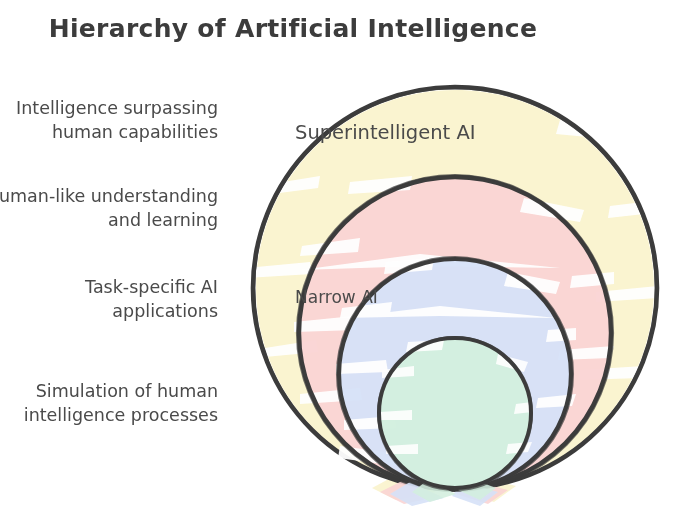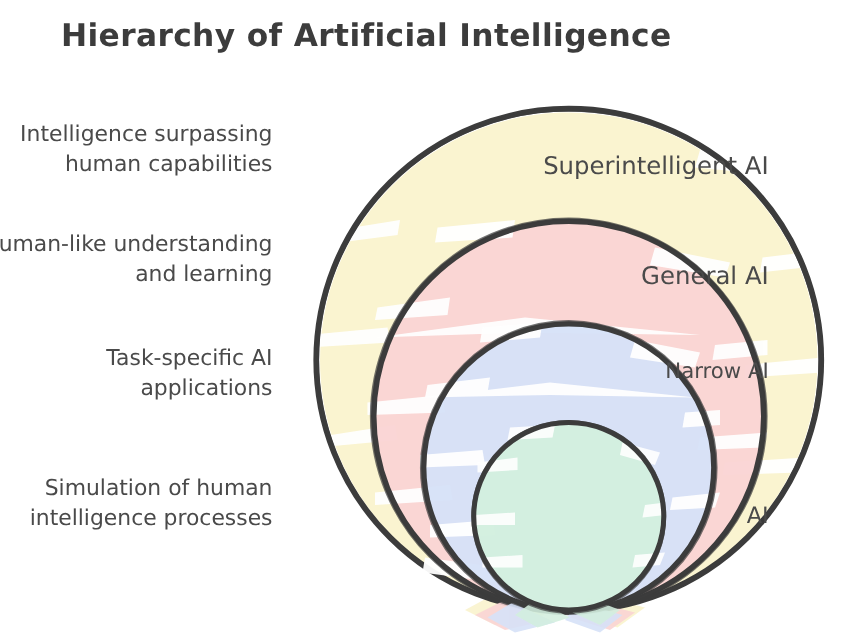--- a/index.html
+++ b/index.html
@@ -40,21 +40,21 @@
   .desc-2{top:276px;}
   .desc-3{top:380px;}
 
   
   #diagram{position:absolute;left:0;top:0;}
 
   
   .clabel{
     position:absolute;
     width:320px;
-    text-align:right;
+    text-align:left;
     color:#4a4a4a;
     font-family:"DejaVu Sans", sans-serif;
     pointer-events:none;
   }
   .lab-super  {left:295px;top:121px;font-size:19.5px;}
   .lab-general{left:295px;top:209px;font-size:19.5px;}
   .lab-narrow {left:295px;top:287px;font-size:17px;}
   .lab-ai     {left:295px;top:402px;font-size:18px;}
 </style>
 </head>
@@ -157,17 +157,15 @@
       <path d="M455,337 C412,337 378,371 378,413 C378,456 412,490 455,490 C498,490 532,456 532,413 C532,372 500,338 455,337 Z" fill="none" stroke="#3c3c3c" stroke-width="2" stroke-linecap="round" opacity="0.7"></path>
     </g>
   </svg>
 
   <div class="desc desc-0">Intelligence surpassing human capabilities</div>
   <div class="desc desc-1">Human-like understanding and learning</div>
   <div class="desc desc-2">Task-specific AI applications</div>
   <div class="desc desc-3">Simulation of human intelligence processes</div>
 
   <div class="clabel lab-super">Superintelligent AI</div>
-  <div class="clabel lab-general">General AI</div>
   <div class="clabel lab-narrow">Narrow AI</div>
-  <div class="clabel lab-ai">AI</div>
 
 </div>
 
 </body></html>

